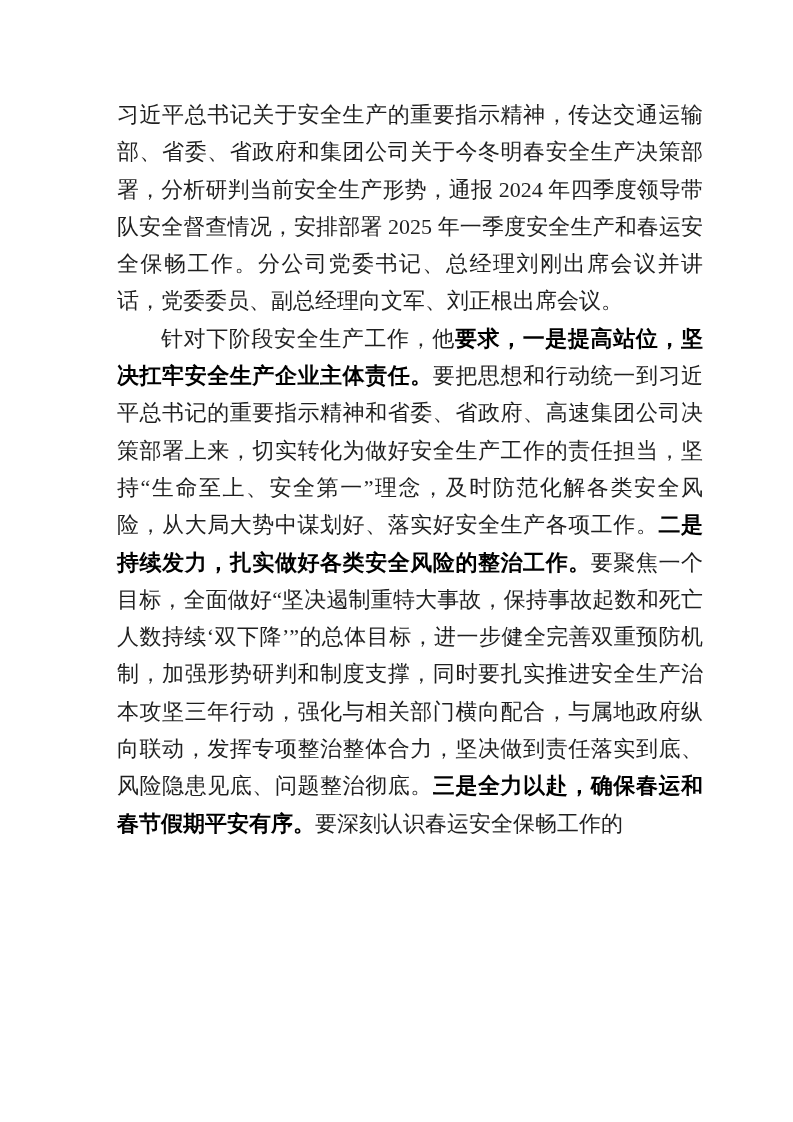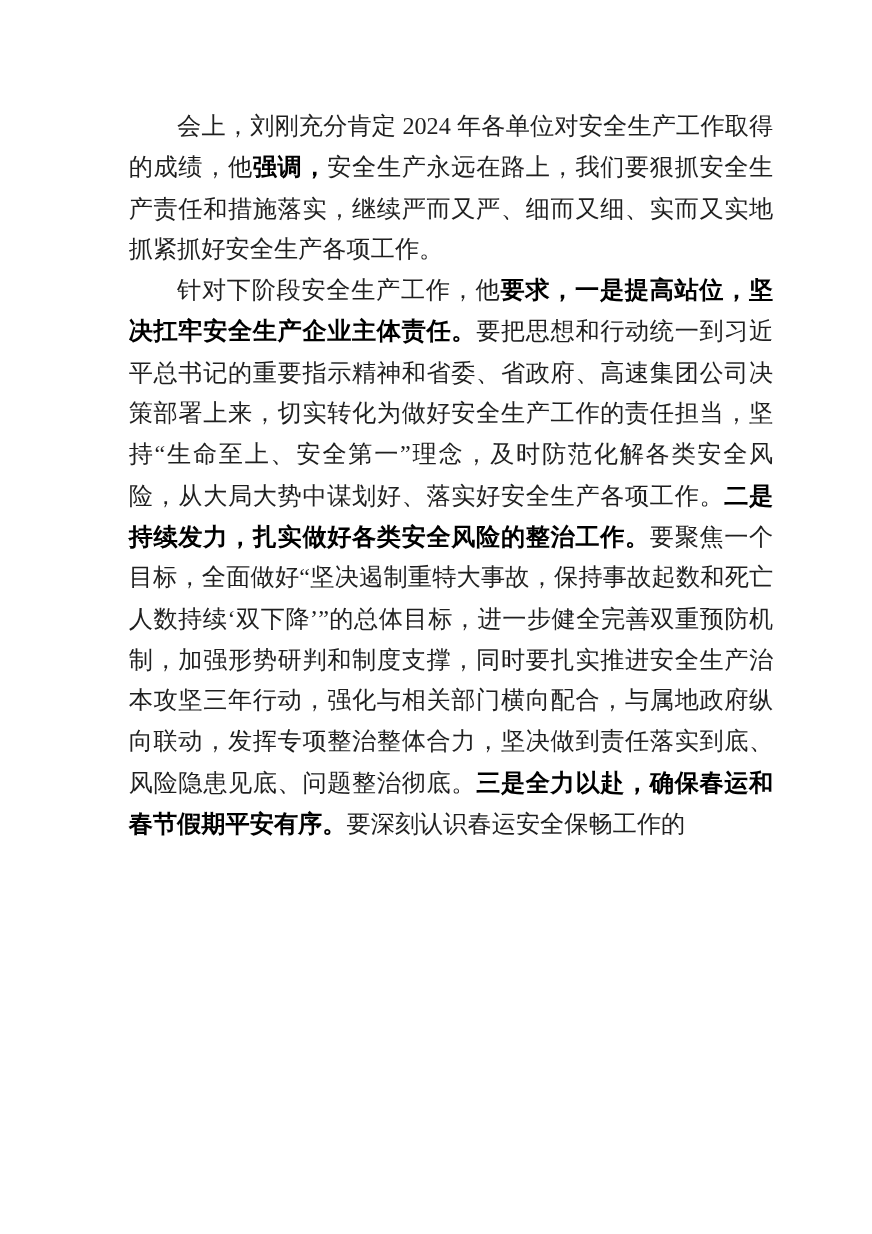--- a/index.html
+++ b/index.html
@@ -38,16 +38,16 @@
   .run.bold {
     font-weight: bold;
     color: #000000;
   }
 </style>
 </head>
 <body>
 
 <div class="page">
   <div class="text-block" id="text-block">
-      <p class="para indent"><span class="run">会上，刘刚充分肯定 2024 年各单位对安全生产工作取得的成绩，他</span><span class="run bold">强调，</span><span class="run">安全生产永远在路上，我们要狠抓安全生产责任和措施落实，继续严而又严、细而又细、实而又实地抓紧抓好安全生产各项工作。</span></p>
+      <p class="para"><span class="run">习近平总书记关于安全生产的重要指示精神，传达交通运输部、省委、省政府和集团公司关于今冬明春安全生产决策部署，分析研判当前安全生产形势，通报 2024 年四季度领导带队安全督查情况，安排部署 2025 年一季度安全生产和春运安全保畅工作。分公司党委书记、总经理刘刚出席会议并讲话，党委委员、副总经理向文军、刘正根出席会议。</span></p>
       <p class="para indent"><span class="run">针对下阶段安全生产工作，他</span><span class="run bold">要求，一是提高站位，坚决扛牢安全生产企业主体责任。</span><span class="run">要把思想和行动统一到习近平总书记的重要指示精神和省委、省政府、高速集团公司决策部署上来，切实转化为做好安全生产工作的责任担当，坚持“生命至上、安全第一”理念，及时防范化解各类安全风险，从大局大势中谋划好、落实好安全生产各项工作。</span><span class="run bold">二是持续发力，扎实做好各类安全风险的整治工作。</span><span class="run">要聚焦一个目标，全面做好“坚决遏制重特大事故，保持事故起数和死亡人数持续‘双下降’”的总体目标，进一步健全完善双重预防机制，加强形势研判和制度支撑，同时要扎实推进安全生产治本攻坚三年行动，强化与相关部门横向配合，与属地政府纵向联动，发挥专项整治整体合力，坚决做到责任落实到底、风险隐患见底、问题整治彻底。</span><span class="run bold">三是全力以赴，确保春运和春节假期平安有序。</span><span class="run">要深刻认识春运安全保畅工作的</span></p>
     </div>
 </div>
 
 </body></html>

